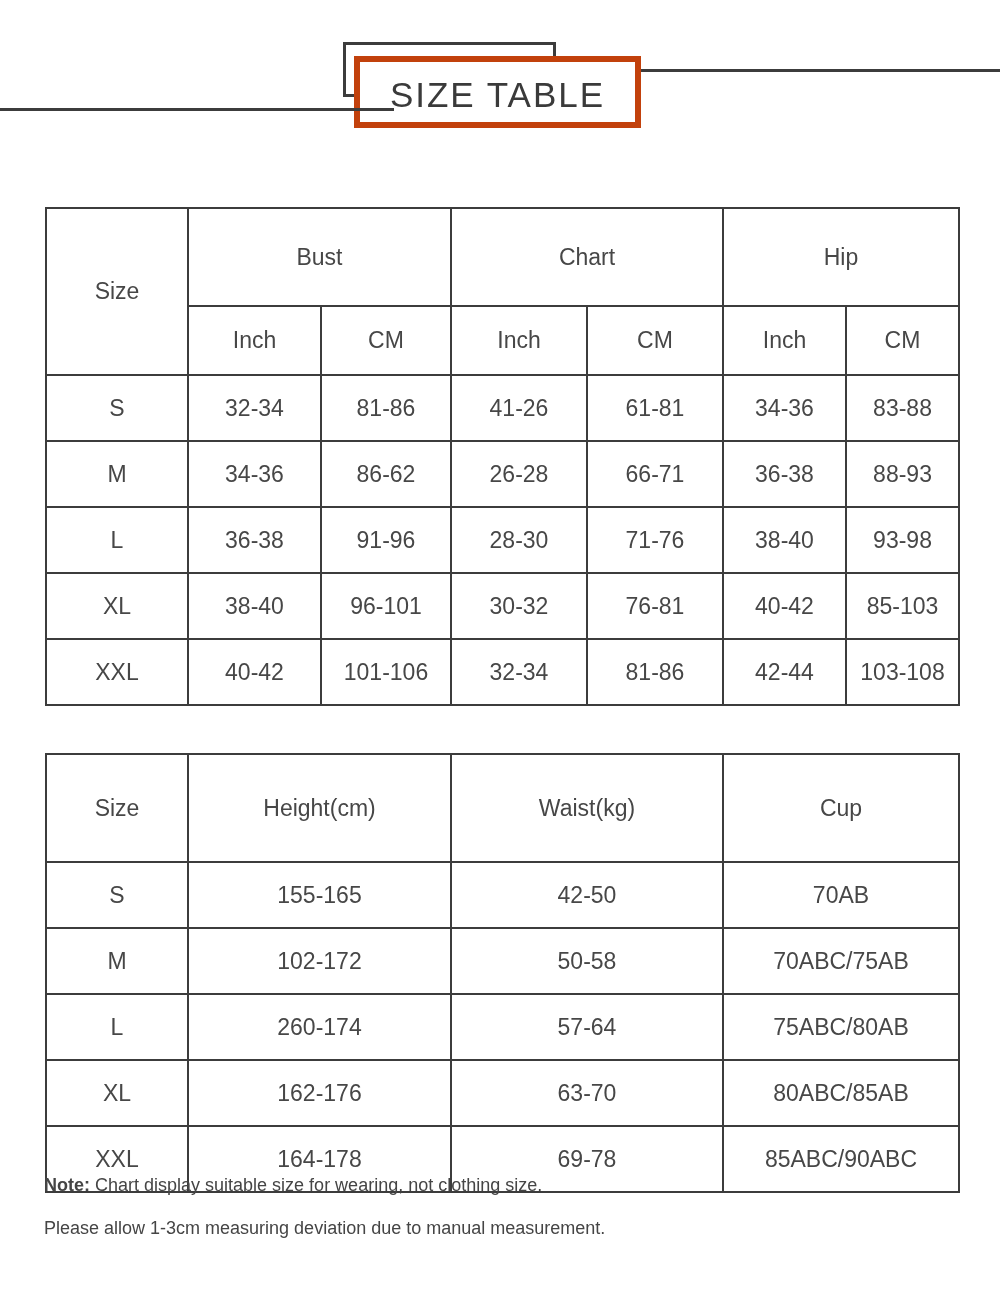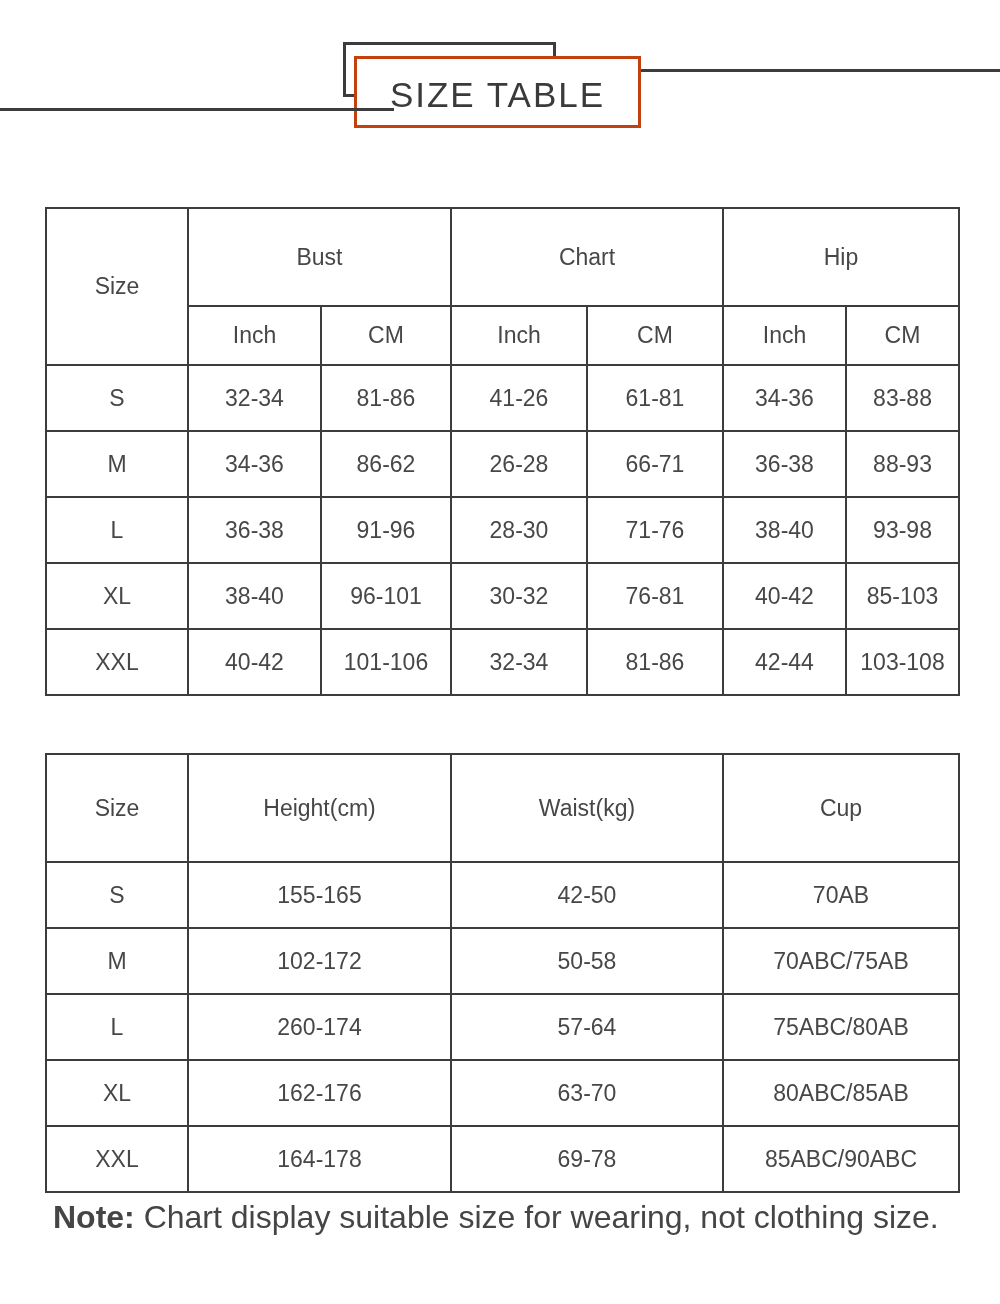--- a/index.html
+++ b/index.html
@@ -19,21 +19,21 @@
     position: absolute;
     left: 343px; top: 42px;
     width: 213px; height: 55px;
     border: 3px solid #3c3c3c;
     background: #ffffff;
   }
   .title-front-box {
     position: absolute;
     left: 354px; top: 56px;
     width: 287px; height: 72px;
-    border: 3px solid #c2410c;
+    border: 6px solid #c2410c;
     background: #ffffff;
     display: flex;
     align-items: center;
     justify-content: center;
   }
   .title-text {
     font-size: 35px;
     letter-spacing: 2px;
     color: #3a3a3a;
     font-weight: 400;
@@ -66,35 +66,34 @@
     vertical-align: middle;
     font-size: 23px;
     font-weight: 400;
     color: #474747;
     padding: 0;
   }
   #size-table { left: 45px; top: 207px; width: 913px; }
   #fit-table  { left: 45px; top: 753px; width: 913px; }
 
   #size-table tr.group-row    { height: 98px; }
-  #size-table tr.unit-row     { height: 59px; }
+  #size-table tr.unit-row     { height: 69px; }
   #size-table tr.data-row     { height: 66px; }
 
   #fit-table tr.header-row    { height: 108px; }
   #fit-table tr.data-row      { height: 66px; }
 
   
   .note {
     position: absolute;
-    left: 44px; top: 1196px;
+    left: 44px; top: 1164px;
     width: 920px;
-    font-size: 32px;
+    font-size: 18px;
     color: #454545;
     line-height: 43px;
-    margin-left: 9px;
   }
   .note .note-label { font-weight: 700; }
 </style>
 </head>
 <body>
 
 <div class="title-back-box"></div>
 <div class="title-line-right"></div>
 <div class="title-front-box">
   <span class="title-text">SIZE TABLE</span>
@@ -219,13 +218,16 @@
     <td>85ABC/90ABC</td>
   </tr>
 </tbody>
   </table>
 
 <div class="note">
   <div>
     <span class="note-label">Note:</span>
     <span>Chart display suitable size for wearing, not clothing size.</span>
   </div>
+  <div>
+    <span>Please allow 1-3cm measuring deviation due to manual measurement.</span>
+  </div>
 </div>
 
 </body></html>

